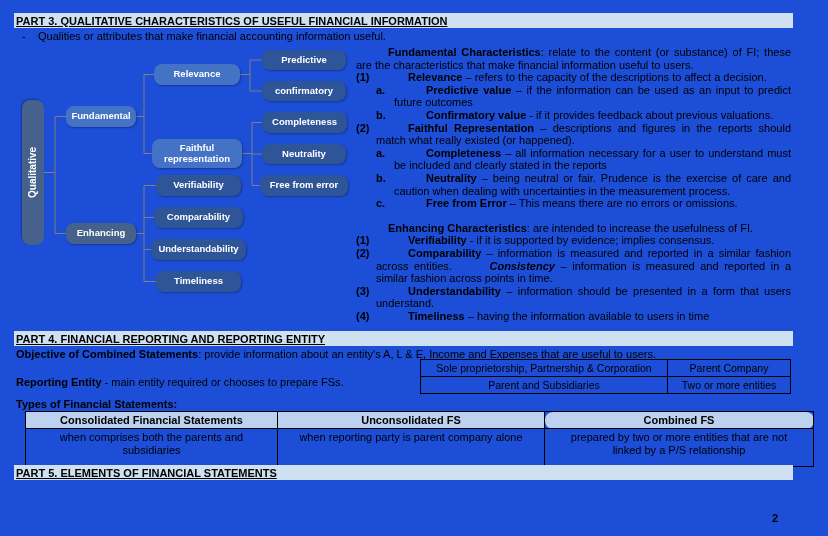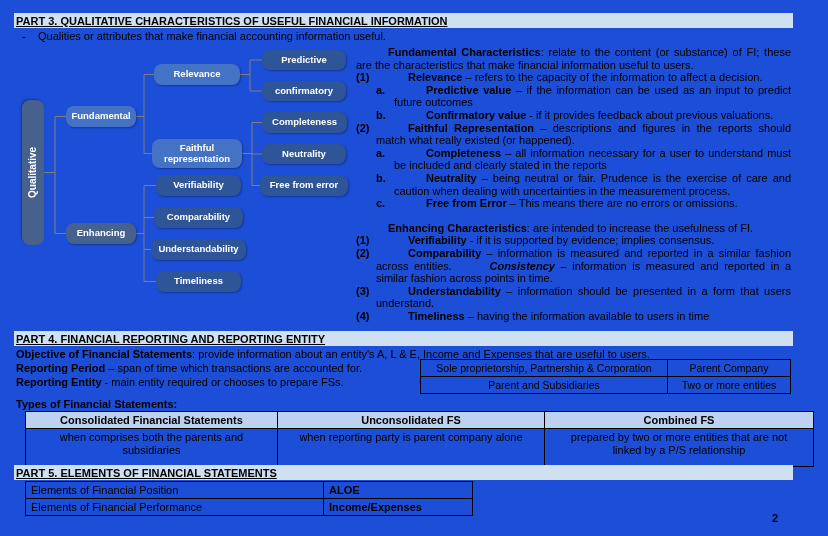--- a/index.html
+++ b/index.html
@@ -35,21 +35,21 @@
   
   .pline{position:absolute;left:16px;font-size:11px;white-space:nowrap;}
   .etable{position:absolute;left:420px;top:359px;border-collapse:collapse;font-size:10.5px;}
   .etable td{border:1px solid #000;text-align:center;height:16px;padding:0 1px;}
   .ec1{width:244px;}
   .ec2{width:120px;}
   .types-label{position:absolute;left:16px;top:398px;font-size:11px;font-weight:bold;}
   .ttable{position:absolute;left:25px;top:411px;border-collapse:collapse;font-size:11px;table-layout:fixed;}
   .ttable th{background:#bcd2ee;border:1px solid #000;height:16px;font-size:11px;padding:0 4px;}
   .ttable td{border:1px solid #000;text-align:center;vertical-align:top;padding:2px 14px;height:33px;line-height:13px;margin-top:8px;}
-  .tc1{width:243px;}.tc2{width:258px;}.tc3{width:260px;}
+  .tc1{width:243px;}.tc2{width:258px;}.tc3{width:260px;border-radius:8px;}
 
   
   .p5table{position:absolute;left:25px;top:481px;border-collapse:collapse;font-size:11px;}
   .p5table td{border:1px solid #000;height:16px;padding:0 5px;}
   .p5c1{width:287px;}
   .p5c2{width:138px;font-weight:bold;}
 
   .page-num{position:absolute;left:772px;top:512px;font-size:11px;font-weight:bold;}
 </style>
 </head>
@@ -84,21 +84,21 @@
     <div class="dbox c-dark" style="left:248px;top:68px;width:85px;height:21px;">Completeness</div>
     <div class="dbox c-dark" style="left:248px;top:100px;width:84px;height:20px;">Neutrality</div>
     <div class="dbox c-dark" style="left:246px;top:131px;width:88px;height:21px;">Free from error</div>
   </div>
 
   <div class="rtext">
     <div><b>Fundamental Characteristics</b><span>: relate to the content (or substance) of FI; these are the characteristics that make financial information useful to users.</span></div>
 
     <div class="li">
       <span class="num">(1)</span>
-      <div class="litext"><b>Relevance</b><span> – refers to the capacity of the information to affect a decision.</span></div>
+      <div class="litext"><b>Relevance</b><span> – refers to the capacity of the descriptions to affect a decision.</span></div>
     </div>
     <div class="sub">
       <span class="letter">a.</span>
       <div class="litext"><b>Predictive value</b><span> – if the information can be used as an input to predict future outcomes</span></div>
     </div>
     <div class="sub">
       <span class="letter">b.</span>
       <div class="litext"><b>Confirmatory value</b><span> - if it provides feedback about previous valuations.</span></div>
     </div>
 
@@ -138,22 +138,21 @@
     <div class="li">
       <span class="num">(4)</span>
       <div class="litext"><b>Timeliness</b><span> – having the information available to users in time</span></div>
     </div>
   </div>
 
   <div class="part-header" style="top:331px;">
     <span class="part-title">PART 4. FINANCIAL REPORTING AND REPORTING ENTITY</span>
   </div>
 
-  <div class="pline" style="top:348px;"><b>Objective of Financial Statements</b><span>: provide information about an entity's A, L &amp; E, Income and Expenses that are useful to users.</span></div>
-  <div class="pline" style="top:362px;"><b>Reporting Period</b><span> – span of time which transactions are accounted for.</span></div>
+  <div class="pline" style="top:348px;"><b>Objective of Combined Statements</b><span>: provide information about an entity's A, L &amp; E, Income and Expenses that are useful to users.</span></div>
   <div class="pline" style="top:376px;"><b>Reporting Entity</b><span> - main entity required or chooses to prepare FSs.</span></div>
 
   <table class="etable">
     <tbody>
         <tr>
       <td class="ec1">Sole proprietorship, Partnership &amp; Corporation</td>
       <td class="ec2">Parent Company</td>
     </tr>
     <tr>
       <td class="ec1">Parent and Subsidiaries</td>
@@ -176,28 +175,16 @@
       <td>when reporting party is parent company alone</td>
       <td>prepared by two or more entities that are not linked by a P/S relationship</td>
     </tr>
   </tbody>
     </table>
 
   <div class="part-header" style="top:465px;">
     <span class="part-title">PART 5. ELEMENTS OF FINANCIAL STATEMENTS</span>
   </div>
 
-  <table class="p5table">
-    <tbody>
-        <tr>
-      <td class="p5c1">Elements of Financial Position</td>
-      <td class="p5c2">ALOE</td>
-    </tr>
-    <tr>
-      <td class="p5c1">Elements of Financial Performance</td>
-      <td class="p5c2">Income/Expenses</td>
-    </tr>
-  </tbody>
-    </table>
 
   <div class="page-num">2</div>
 
 </div>
 
 </body></html>

